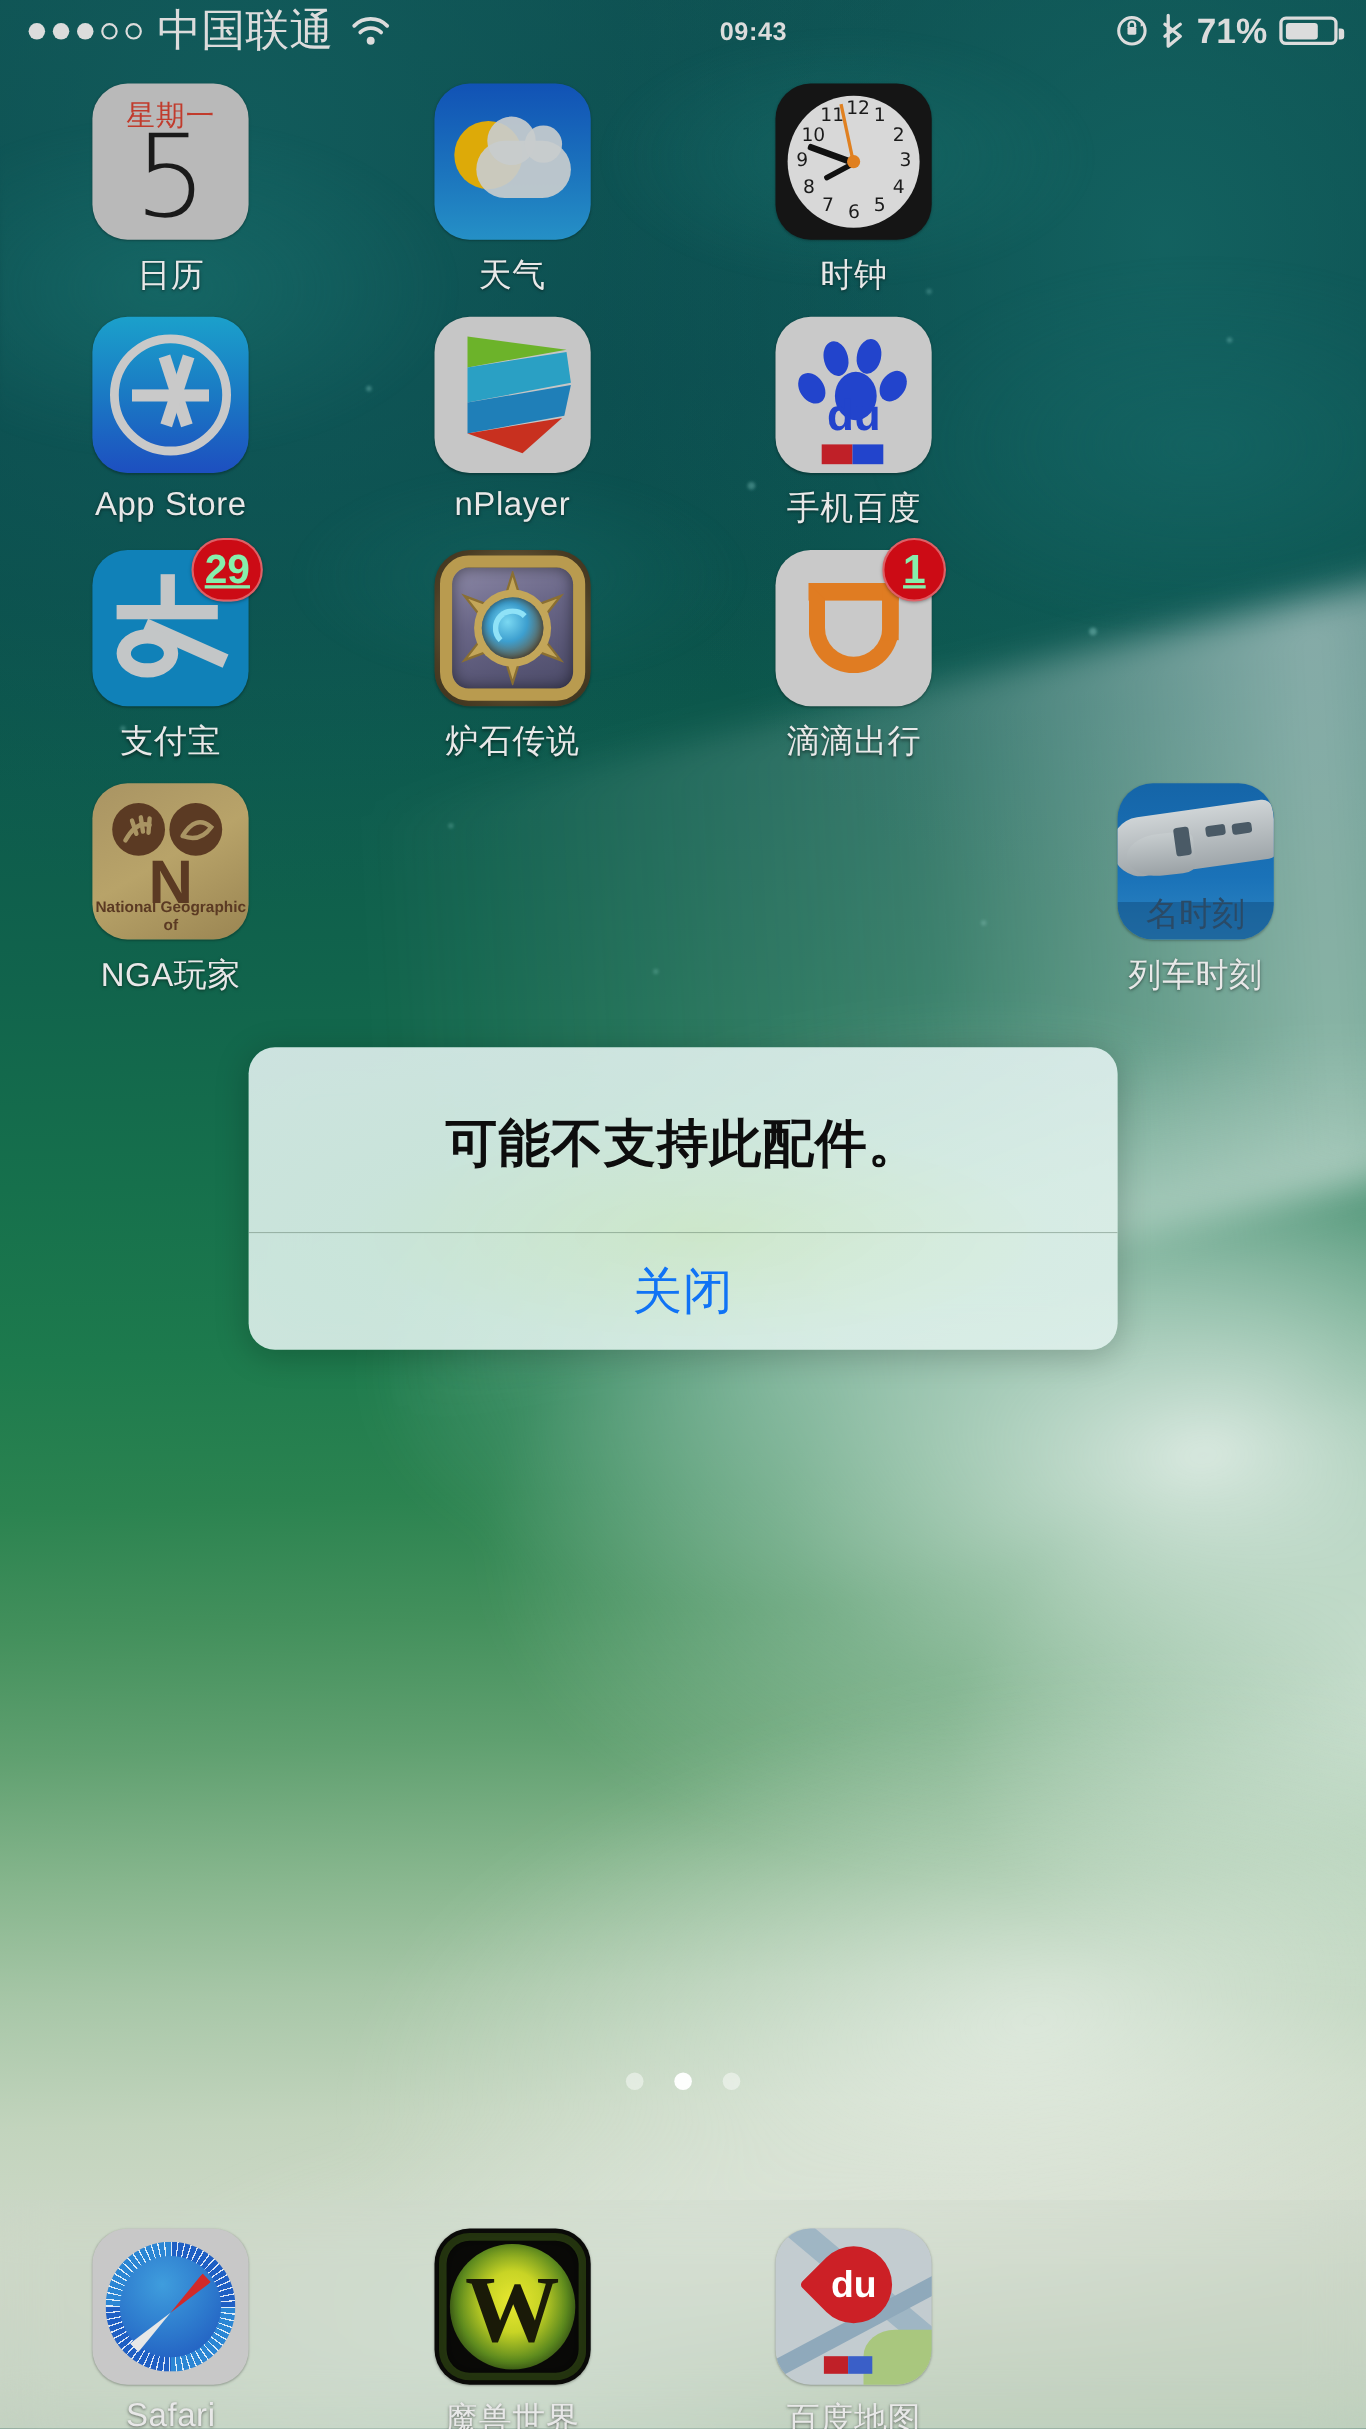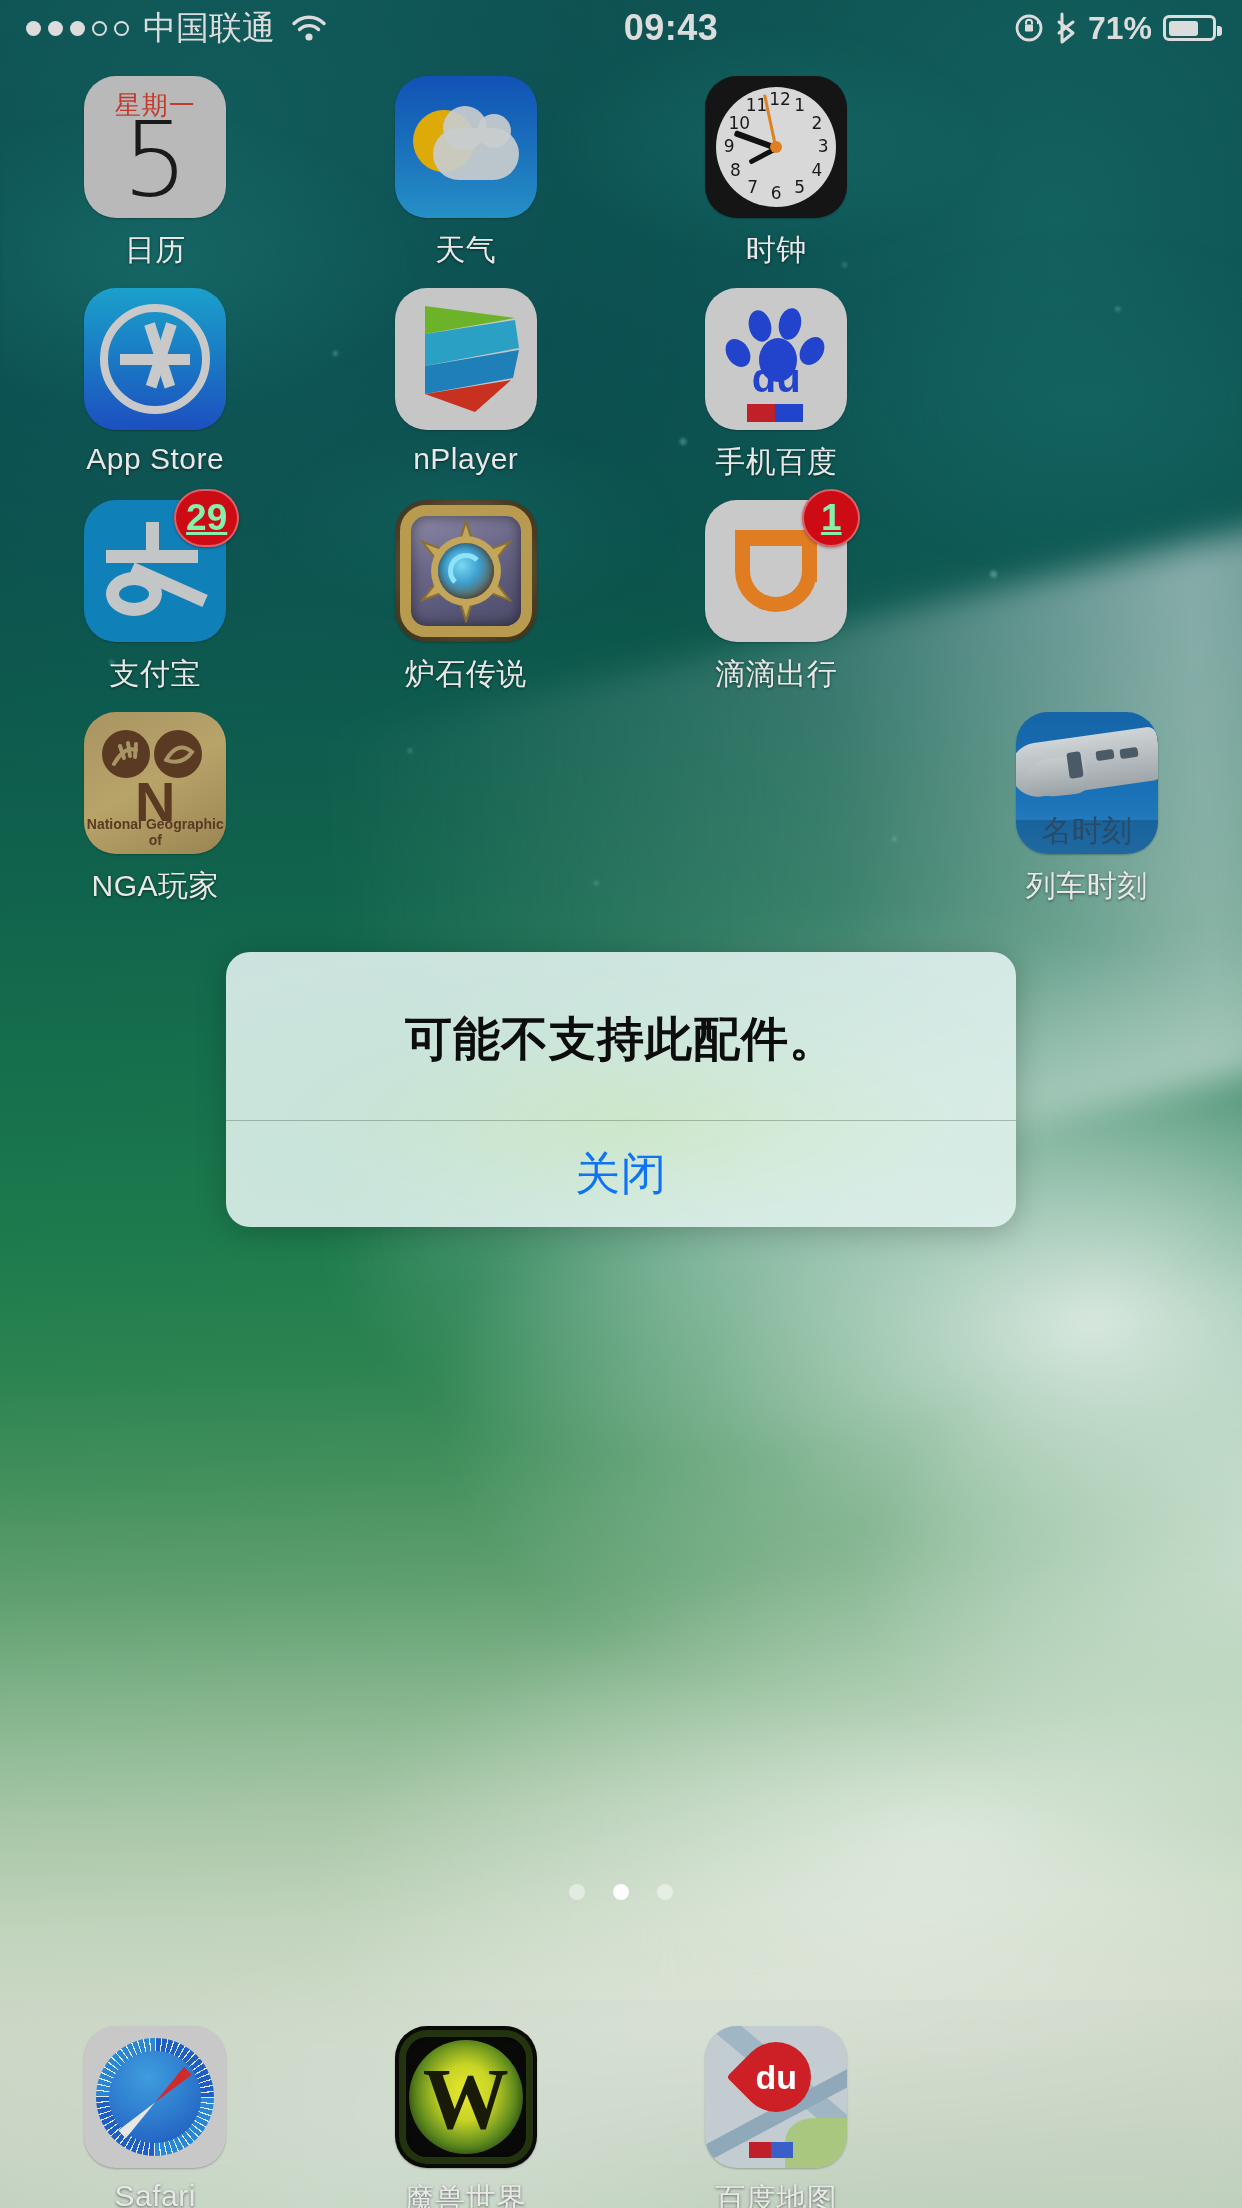--- a/index.html
+++ b/index.html
@@ -95,22 +95,22 @@
     color:#dcdcdc;
     font-size:32px; line-height:56px;
     display:flex; align-items:center;
     padding:0 26px;
   }
   .sb-left{ display:flex; align-items:center; gap:9px; }
   .sb-dots{ display:flex; align-items:center; gap:7px; }
   .dot{ width:15px; height:15px; border-radius:50%; }
   .dot.on{ background:#dcdcdc; }
   .dot.off{ border:2.5px solid #dcdcdc; background:transparent; }
-  .sb-carrier{ font-size:33px; letter-spacing:0px; margin-left:5px; }
-  .sb-center{ flex:1; text-align:center; font-weight:bold; font-size:36px; letter-spacing:.5px; }
+  .sb-carrier{ font-size:40px; letter-spacing:0px; margin-left:5px; }
+  .sb-center{ flex:1; text-align:center; font-weight:bold; font-size:23px; letter-spacing:.5px; }
   .sb-right{ display:flex; align-items:center; gap:11px; }
   .sb-pct{ font-size:32px; font-weight:bold; letter-spacing:0; }
   .batt{
     width:53px; height:26px; border:3px solid #dcdcdc; border-radius:6px;
     position:relative; display:flex; align-items:center; padding:2.5px;
   }
   .batt:after{
     content:''; position:absolute; right:-9px; top:8px;
     width:5px; height:10px; background:#dcdcdc; border-radius:0 3px 3px 0;
   }

